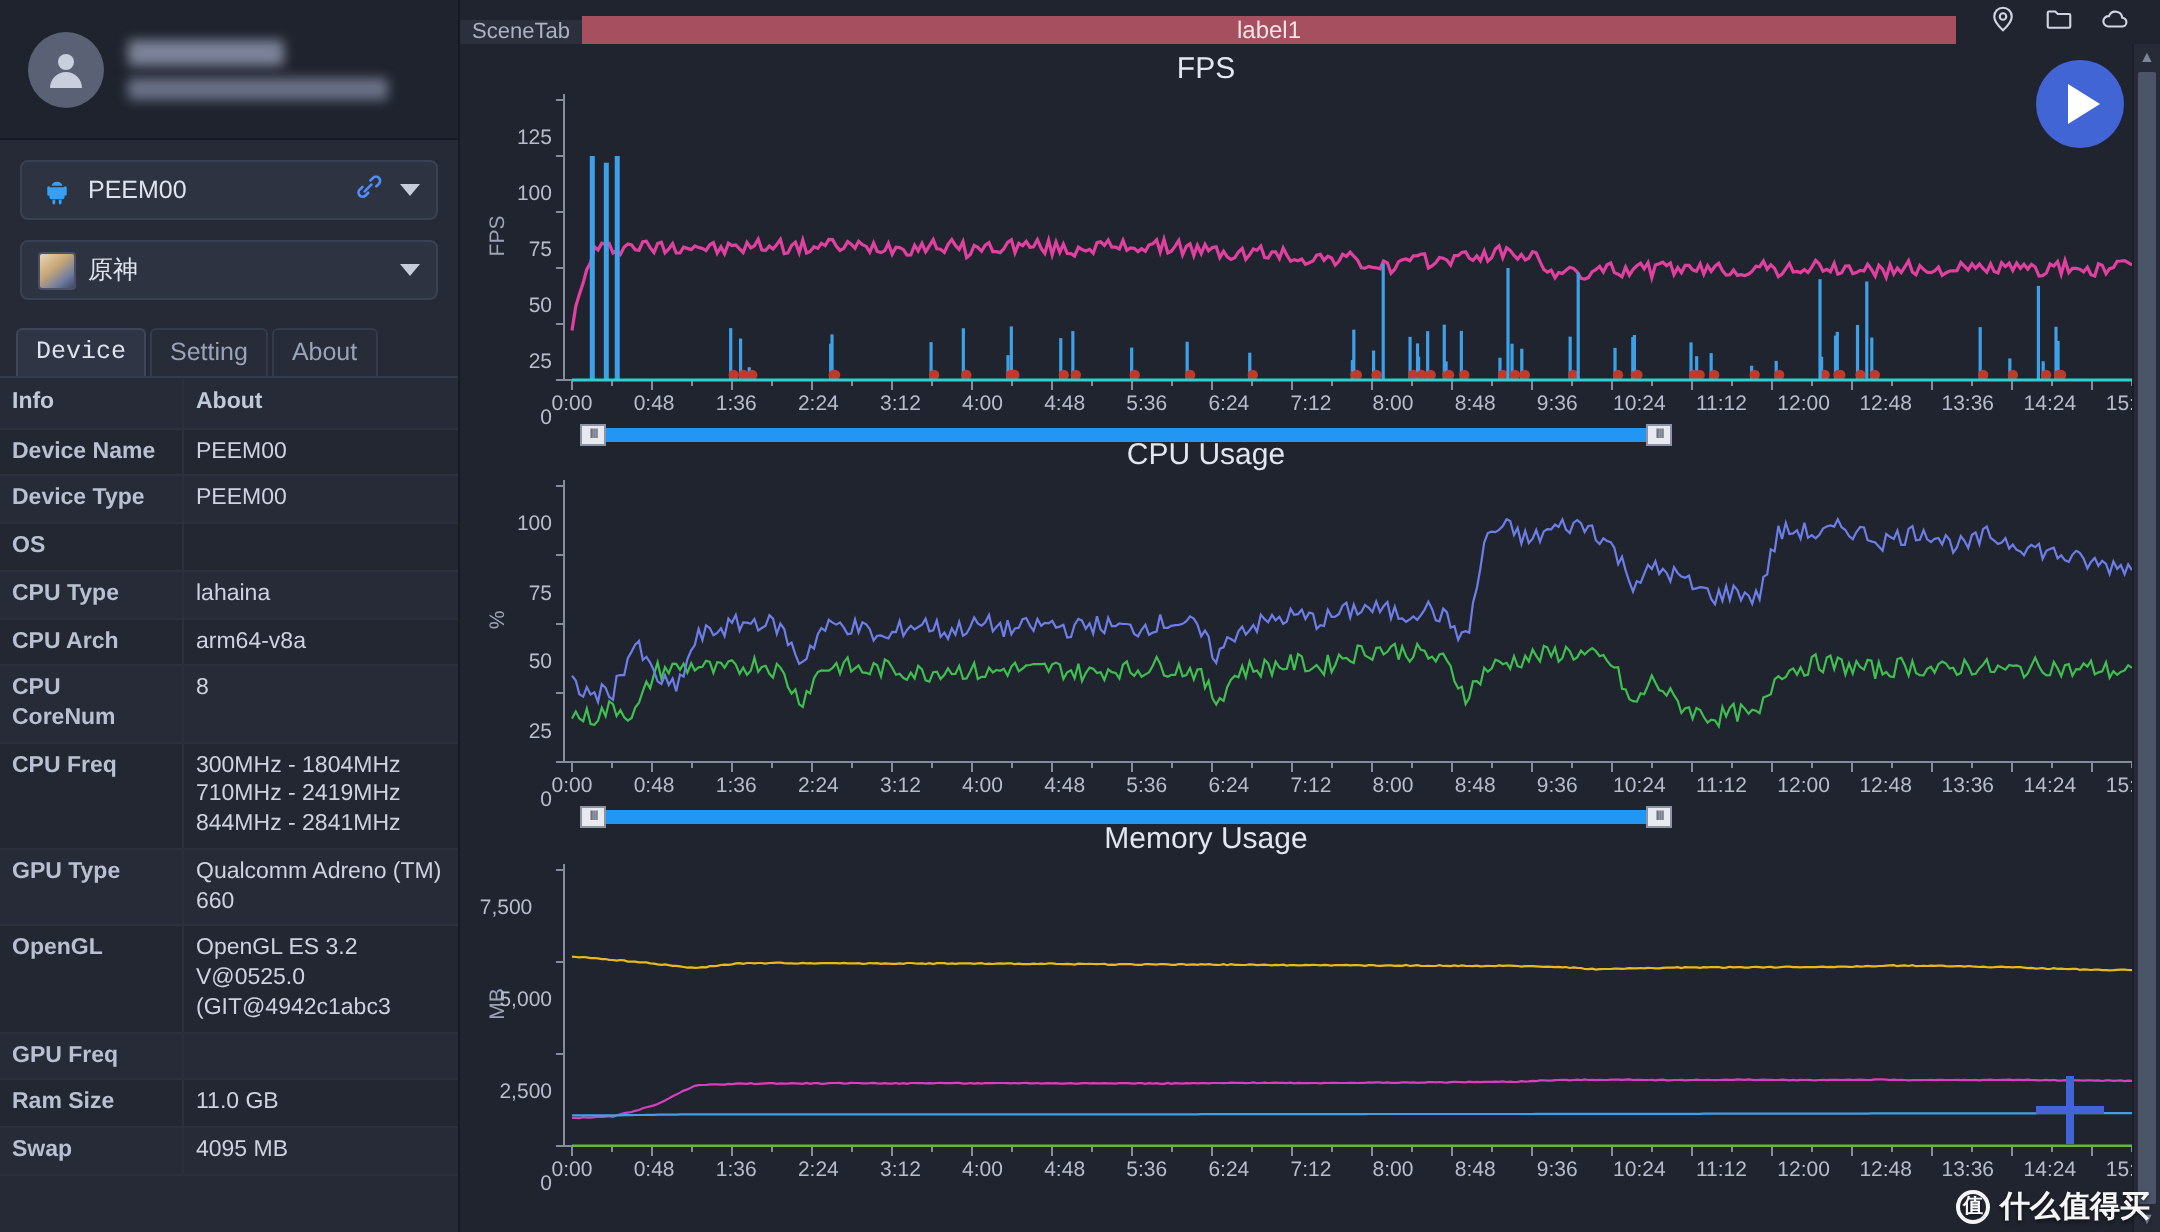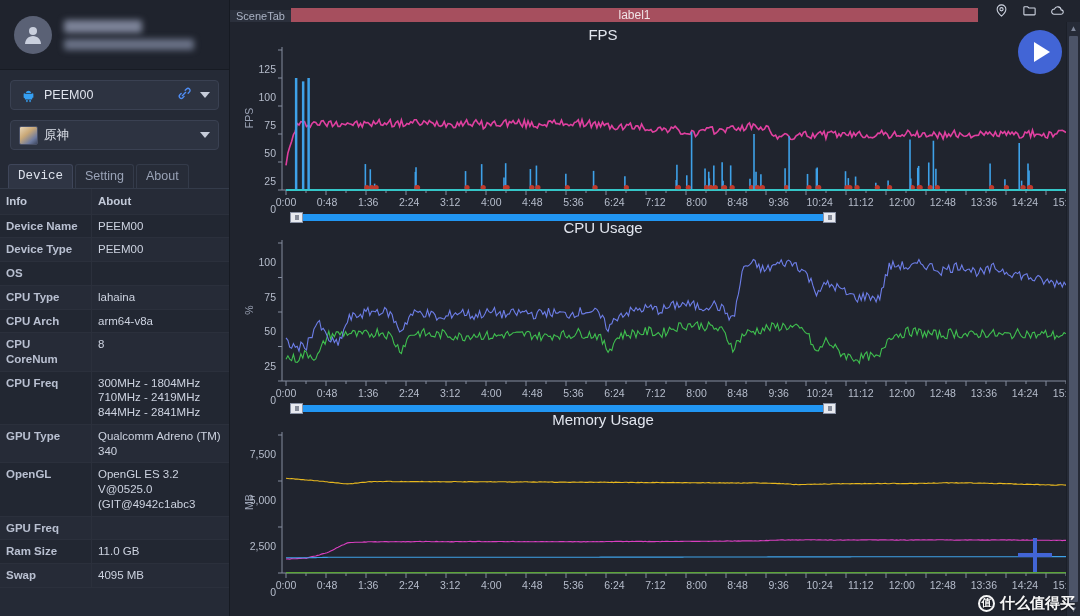--- a/index.html
+++ b/index.html
@@ -246,21 +246,21 @@
         <div class="trow">
           <div class="tcell k">CPU CoreNum</div>
           <div class="tcell v">8</div>
         </div>
         <div class="trow">
           <div class="tcell k">CPU Freq</div>
           <div class="tcell v">300MHz - 1804MHz 710MHz - 2419MHz 844MHz - 2841MHz</div>
         </div>
         <div class="trow">
           <div class="tcell k">GPU Type</div>
-          <div class="tcell v">Qualcomm Adreno (TM) 340</div>
+          <div class="tcell v">Qualcomm Adreno (TM) 660</div>
         </div>
         <div class="trow">
           <div class="tcell k">OpenGL</div>
           <div class="tcell v">OpenGL ES 3.2 V@0525.0 (GIT@4942c1abc3</div>
         </div>
         <div class="trow">
           <div class="tcell k">GPU Freq</div>
         </div>
         <div class="trow">
           <div class="tcell k">Ram Size</div>
@@ -571,21 +571,21 @@
             <div class="handle" style="left: 0px;">IIII</div>
             <div class="handle" style="right: 0px;">IIII</div>
           </div>
         </div>
         <div class="chart" style="top: 385px; height: 196px;">
           <div class="chart-title" style="top: 4px;">Memory Usage</div>
           <div class="axis-label" style="left: 6px; top: 89px; width: 26px; text-align: center;">MB</div>
           <div class="ytick" style="left: 0px; width: 46px; top: 159px;">0</div>
           <div class="ytick" style="left: 0px; width: 46px; top: 113px;">2,500</div>
           <div class="ytick" style="left: 0px; width: 46px; top: 67px;">5,000</div>
-          <div class="ytick" style="left: 0px; width: 46px; top: 21px;">7,500</div>
+          <div class="ytick" style="left: 0px; width: 46px; top: 21px; text-align: center;">7,500</div>
           <div class="xtick" style="left: 36px; width: 40px; top: 172px;">0:00</div>
           <div class="xtick" style="left: 77.0526px; width: 40px; top: 172px;">0:48</div>
           <div class="xtick" style="left: 118.105px; width: 40px; top: 172px;">1:36</div>
           <div class="xtick" style="left: 159.158px; width: 40px; top: 172px;">2:24</div>
           <div class="xtick" style="left: 200.211px; width: 40px; top: 172px;">3:12</div>
           <div class="xtick" style="left: 241.263px; width: 40px; top: 172px;">4:00</div>
           <div class="xtick" style="left: 282.316px; width: 40px; top: 172px;">4:48</div>
           <div class="xtick" style="left: 323.368px; width: 40px; top: 172px;">5:36</div>
           <div class="xtick" style="left: 364.421px; width: 40px; top: 172px;">6:24</div>
           <div class="xtick" style="left: 405.474px; width: 40px; top: 172px;">7:12</div>

